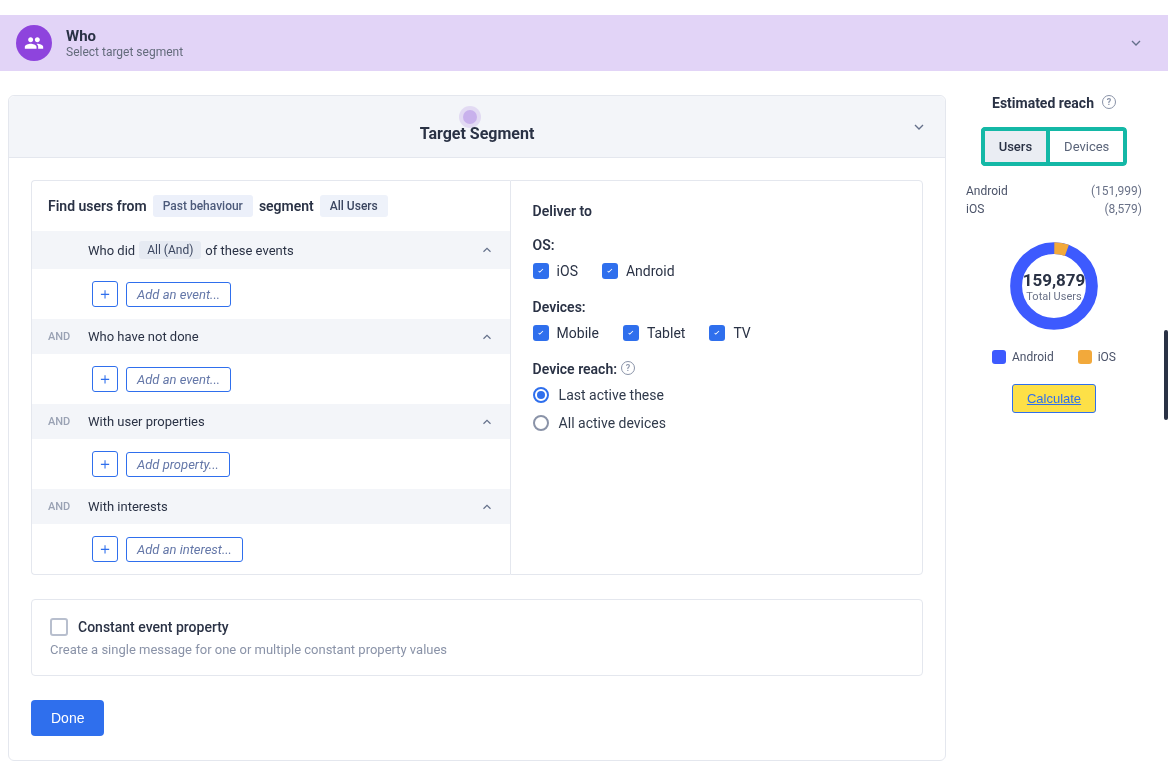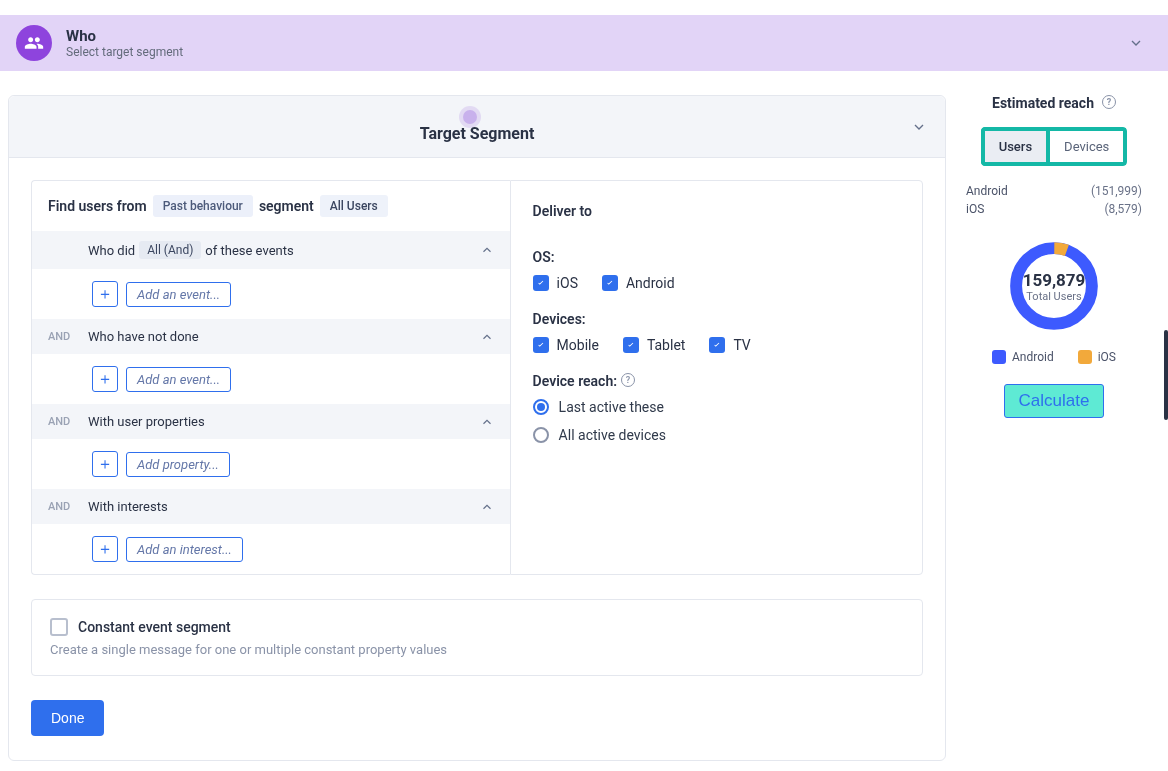--- a/index.html
+++ b/index.html
@@ -169,21 +169,21 @@
     border: 1px solid #2f6fed;
     color: #6477a8;
     font-style: italic;
     font-size: 13px;
     padding: 4px 10px;
     border-radius: 3px;
     cursor: pointer;
     background: #fff;
   }
 
-  .deliver-title { font-weight: 600; font-size: 14px; color: #2a3245; margin-bottom: 30px; }
+  .deliver-title { font-weight: 600; font-size: 14px; color: #2a3245; margin-bottom: 18px; }
   .sub-label { font-weight: 600; font-size: 14px; color: #2a3245; margin-bottom: 10px; }
   .check-row { display: flex; align-items: center; gap: 24px; margin-bottom: 20px; flex-wrap: wrap; }
   .chk {
     display: flex;
     align-items: center;
     gap: 8px;
     cursor: pointer;
   }
   .chkbox {
     width: 16px; height: 16px;
@@ -293,25 +293,26 @@
 
   .legend { display: flex; justify-content: center; gap: 24px; font-size: 12px; color: #4a5268; margin-bottom: 20px; }
   .legend-item { display: flex; align-items: center; gap: 6px; }
   .swatch { width: 14px; height: 14px; border-radius: 3px; }
 
   .calc-btn {
     display: block;
     margin: 0 auto;
     border: 1px solid #2f6fed;
     color: #2f6fed;
-    font-size: 17px;
+    font-size: 13px;
     padding: 6px 14px;
     border-radius: 3px;
-    background: #5eead4;
-    cursor: pointer;
+    background: #fde047;
+    cursor: pointer;
+    text-decoration: underline;
   }
 
   .vscroll {
     position: absolute;
     right: 0;
     top: 15px;
     width: 4px;
     height: 520px;
     background: transparent;
   }
@@ -497,21 +498,21 @@
             <div class="radio-row">
               <div class="radio-outer unchecked"></div>
               <span>All active devices</span>
             </div>
           </div>
         </div>
 
         <div class="constant-card">
           <div class="constant-row">
             <div class="empty-chk"></div>
-            <div class="constant-label">Constant event segment</div>
+            <div class="constant-label">Constant event property</div>
           </div>
           <div class="constant-sub">Create a single message for one or multiple constant property values</div>
         </div>
 
         <button class="done-btn">Done</button>
       </div>
 
     </div>
 
     <div class="side-col">

